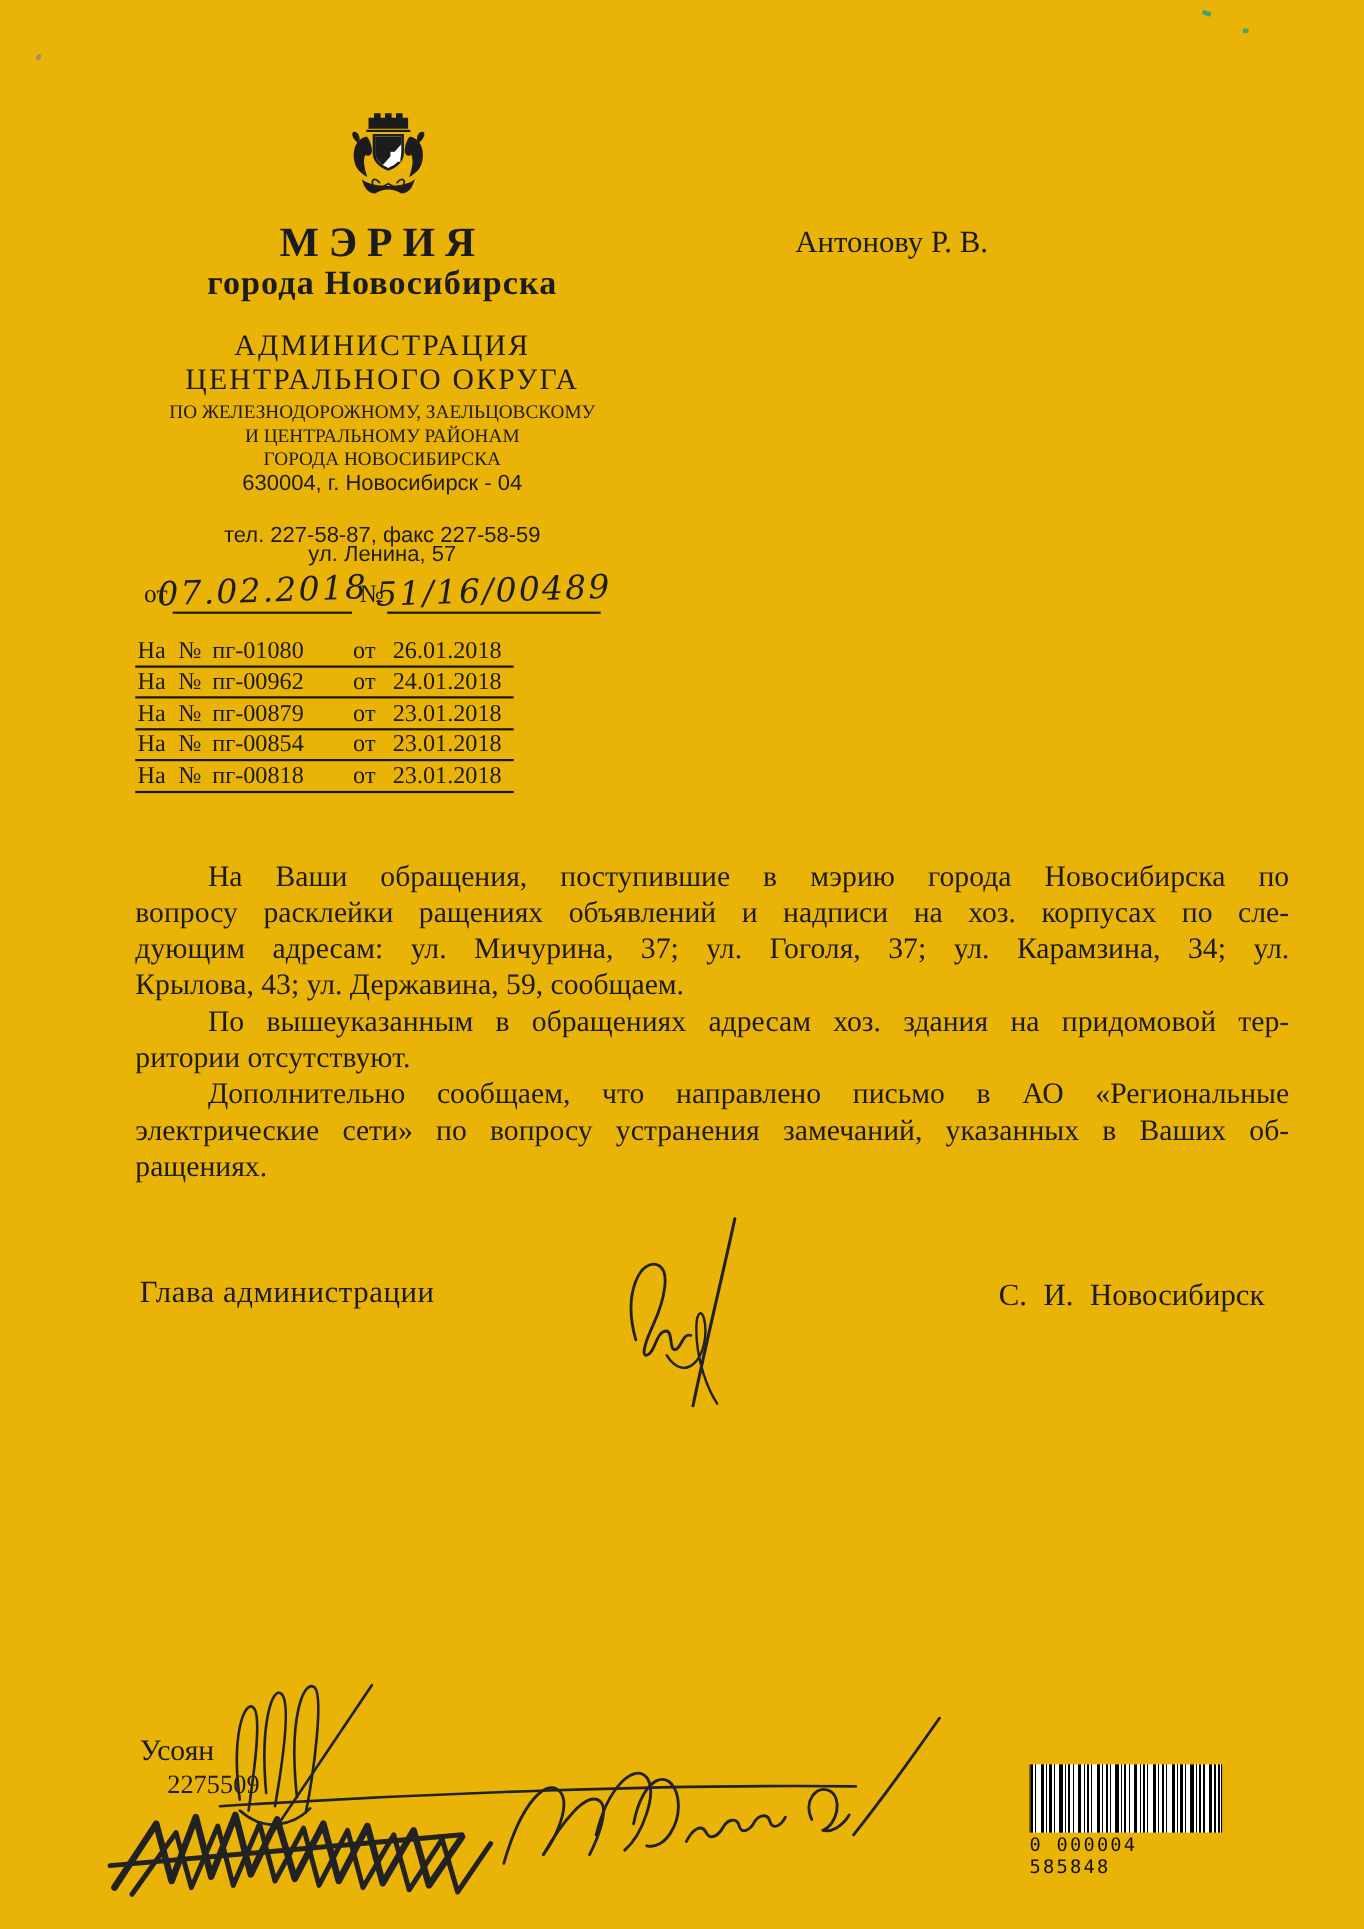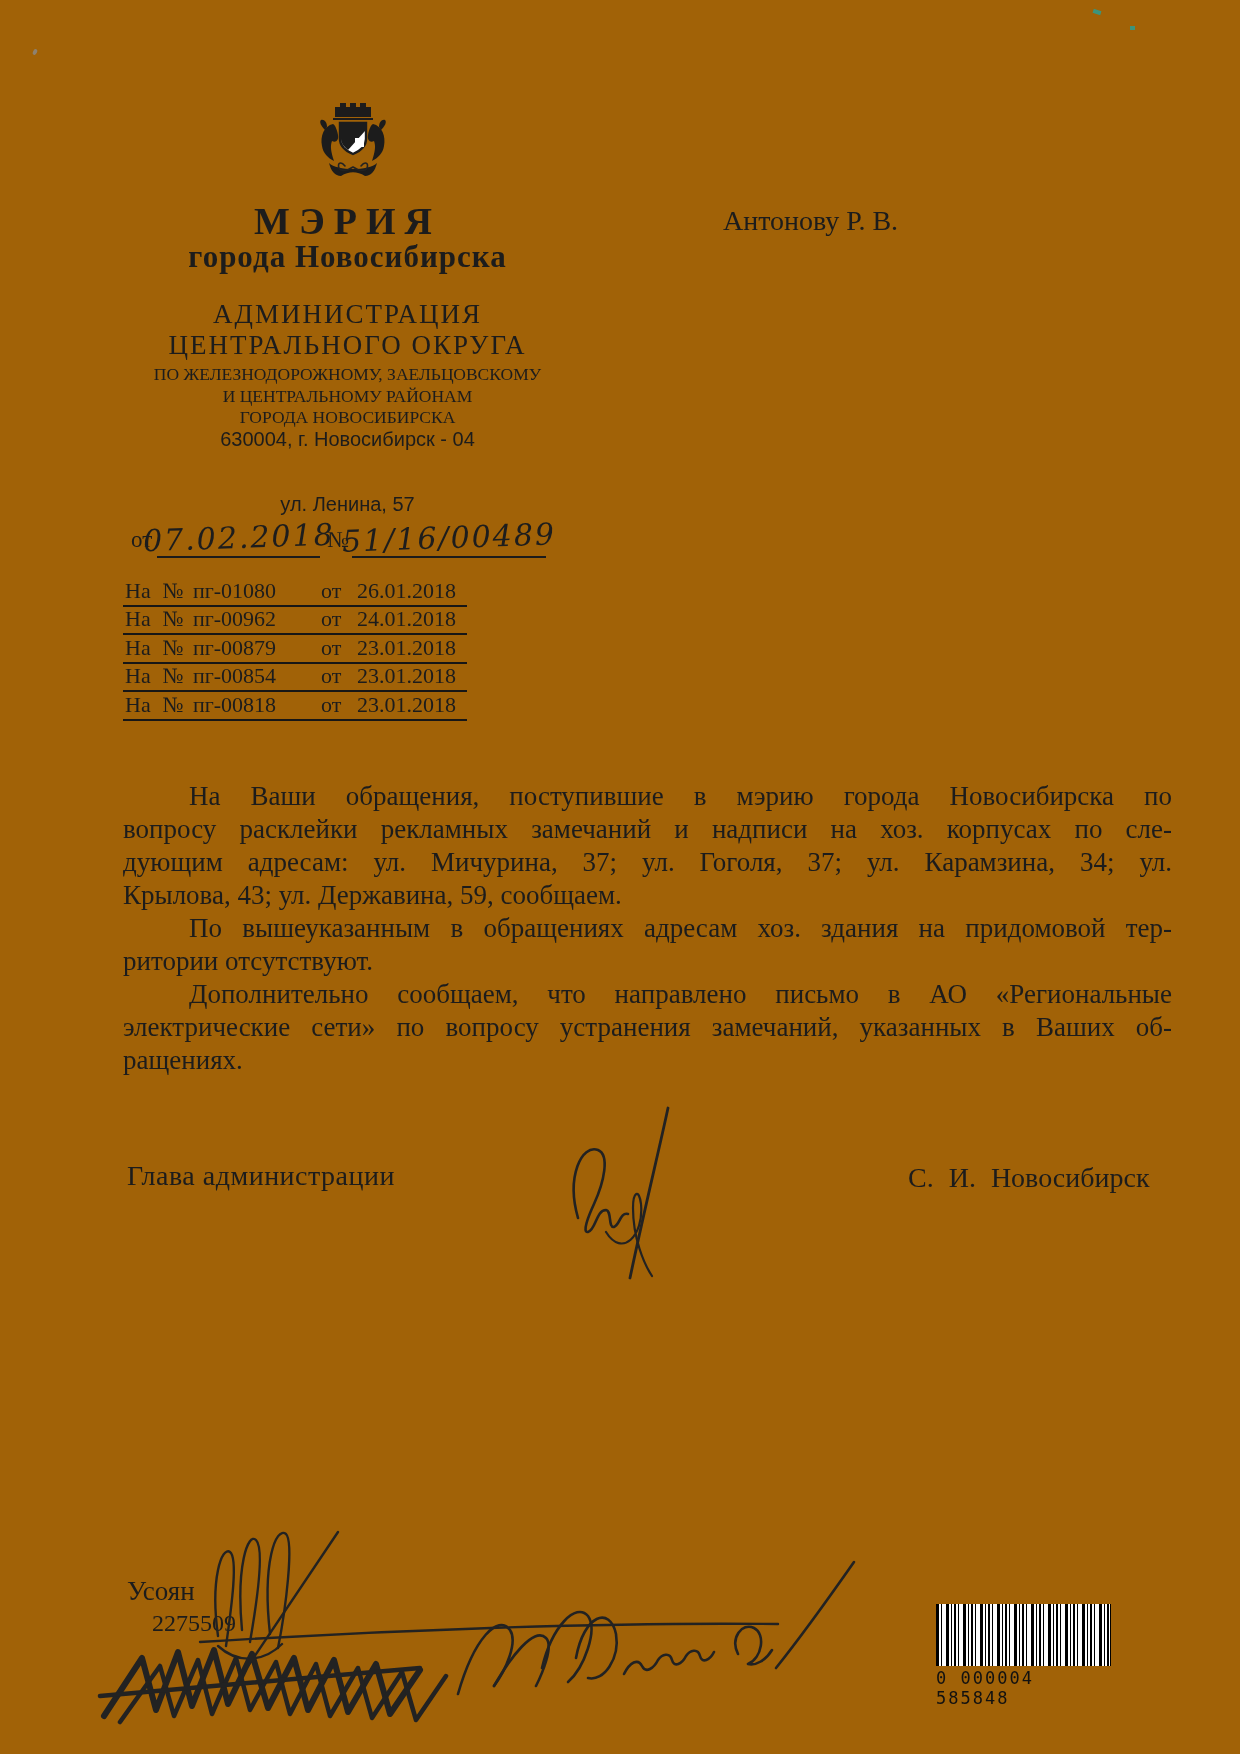--- a/index.html
+++ b/index.html
@@ -1,20 +1,20 @@
 <!DOCTYPE html>
 <html><head>
 <meta charset="utf-8">
 <style>
   html,body{margin:0;padding:0;background:#e8e8e8;}
   .page{
     position:relative;
     width:1240px;height:1754px;
     margin:0 auto;
-    background:#a16207;
+    background:#eab308;
     overflow:hidden;
     font-family:"Liberation Serif", serif;
     color:#1c1c1c;
   }
   .abs{position:absolute;}
 
   
   .hdr{left:115px;width:465px;text-align:center;}
   .org1{top:199px;font-size:38px;font-weight:bold;letter-spacing:9px;}
   .org2{top:239px;font-size:31px;font-weight:bold;letter-spacing:1px;}
@@ -127,20 +127,21 @@
 
   <div class="abs hdr org1">МЭРИЯ</div>
   <div class="abs hdr org2">города Новосибирска</div>
   <div class="abs hdr div1">АДМИНИСТРАЦИЯ</div>
   <div class="abs hdr div2">ЦЕНТРАЛЬНОГО ОКРУГА</div>
   <div class="abs hdr dst1">ПО ЖЕЛЕЗНОДОРОЖНОМУ, ЗАЕЛЬЦОВСКОМУ</div>
   <div class="abs hdr dst2">И ЦЕНТРАЛЬНОМУ РАЙОНАМ</div>
   <div class="abs hdr dst3">ГОРОДА НОВОСИБИРСКА</div>
   <div class="abs hdr adr adr1">630004, г. Новосибирск - 04</div>
   <div class="abs hdr adr adr2">ул. Ленина, 57</div>
+  <div class="abs hdr adr adr3">тел. 227-58-87, факс 227-58-59</div>
 
   <div class="abs rcp-name">Антонову Р. В.</div>
 
   <div class="abs lbl lbl-ot">от</div>
   <div class="uline ul-date">
     <span class="hand">07.02.2018</span>
   </div>
   <div class="abs lbl lbl-no">№</div>
   <div class="uline ul-num">
     <span class="hand">51/16/00489</span>
@@ -174,21 +175,21 @@
     <div class="ref-row">
       <span class="r-prefix">На №</span>
       <span class="r-num">пг-00818</span>
       <span class="r-from">от</span>
       <span class="r-date">23.01.2018</span>
     </div>
   </div>
 
   <div class="abs bodytxt">
     <div class="bl jl ind">На Ваши обращения, поступившие в мэрию города Новосибирска по</div>
-    <div class="bl jl">вопросу расклейки рекламных замечаний и надписи на хоз. корпусах по сле-</div>
+    <div class="bl jl">вопросу расклейки ращениях объявлений и надписи на хоз. корпусах по сле-</div>
     <div class="bl jl">дующим адресам: ул. Мичурина, 37; ул. Гоголя, 37; ул. Карамзина, 34; ул.</div>
     <div class="bl">Крылова, 43; ул. Державина, 59, сообщаем.</div>
     <div class="bl jl ind">По вышеуказанным в обращениях адресам хоз. здания на придомовой тер-</div>
     <div class="bl">ритории отсутствуют.</div>
     <div class="bl jl ind">Дополнительно сообщаем, что направлено письмо в АО «Региональные</div>
     <div class="bl jl">электрические сети» по вопросу устранения замечаний, указанных в Ваших об-</div>
     <div class="bl">ращениях.</div>
   </div>
 
   <div class="abs sig-title">Глава администрации</div>

